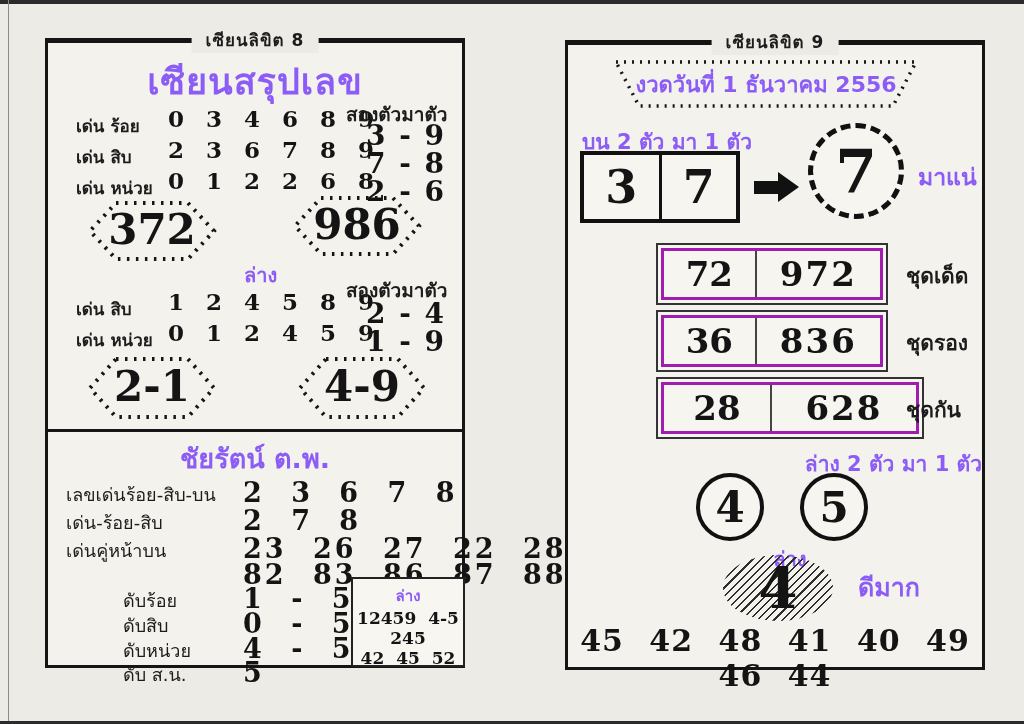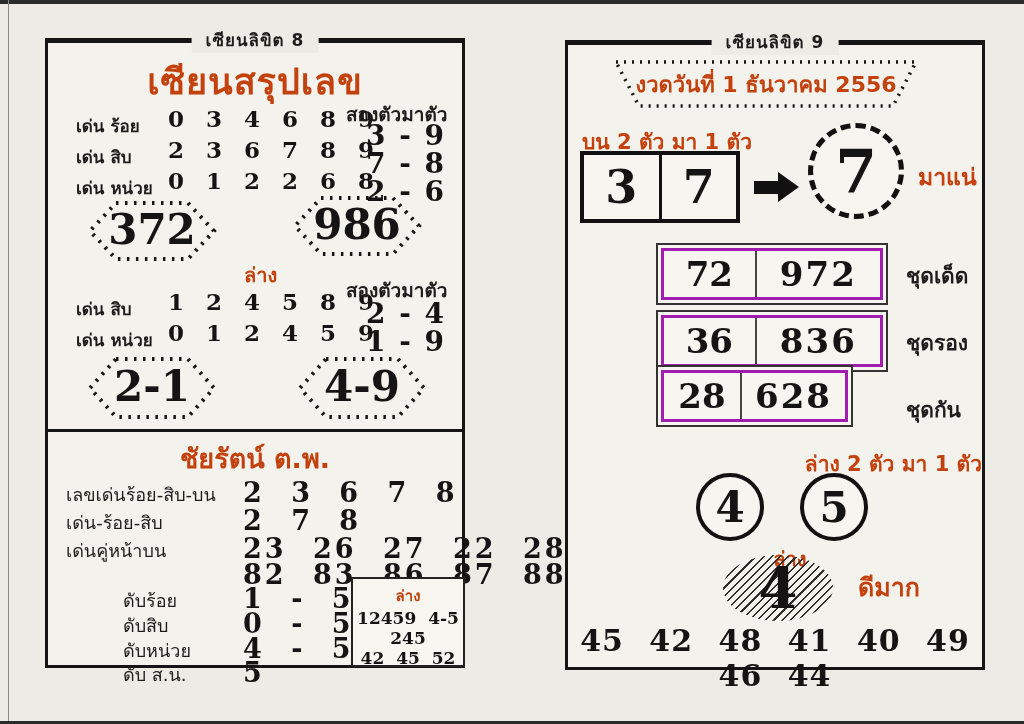--- a/index.html
+++ b/index.html
@@ -11,21 +11,21 @@
   .scan-line{position:absolute;background:#2b2b2b;}
   .page-box{
     position:absolute;border:3px solid #151515;border-top-width:5px;
     background:#f4f2ec;box-sizing:border-box;
   }
   .page-header{
     position:absolute;top:-17px;left:50%;transform:translateX(-50%);
     background:#edebe5;padding:0 14px;font-size:17px;font-weight:bold;
     white-space:nowrap;letter-spacing:1px;
   }
-  .thai{font-weight:bold;color:#c2410c;}
+  .thai{font-weight:bold;color:#8b5cf6;}
   .num{font-family:"DejaVu Serif",serif;font-weight:bold;color:#141414;}
   .abs{position:absolute;white-space:nowrap;}
   .big-title{position:absolute;top:10px;left:0;right:0;text-align:center;
     font-size:36px;font-weight:bold;letter-spacing:1px;}
   .row-label{font-size:17px;font-weight:bold;}
   .row-val{font-size:23px;letter-spacing:7px;}
   .pair-title{font-size:19px;font-weight:bold;}
   .pair-val{font-size:28px;letter-spacing:2px;}
   .hex{position:absolute;}
   .hex svg{position:absolute;left:0;top:0;width:100%;height:100%;}
@@ -200,21 +200,21 @@
   <span class="abs set-label" style="left:338px;top:214px">ชุดเด็ด</span>
 
   <div class="setrow" style="left:88px;top:265px;width:232px">
     <div class="setinner num">
       <span class="s2">36</span>
       <span class="s3">836</span>
     </div>
   </div>
   <span class="abs set-label" style="left:338px;top:281px">ชุดรอง</span>
 
-  <div class="setrow" style="left:88px;top:320px;width:197px">
+  <div class="setrow" style="left:88px;top:332px;width:268px">
     <div class="setinner num">
       <span class="s2">28</span>
       <span class="s3">628</span>
     </div>
   </div>
   <span class="abs set-label" style="left:338px;top:348px">ชุดกัน</span>
 
   <div class="abs thai" style="left:22px;right:0;top:402px;font-size:21px;text-align:right">ล่าง 2 ตัว มา 1 ตัว</div>
 
   <div class="circle-digit num" style="left:128px;top:428px;width:68px;height:68px">

